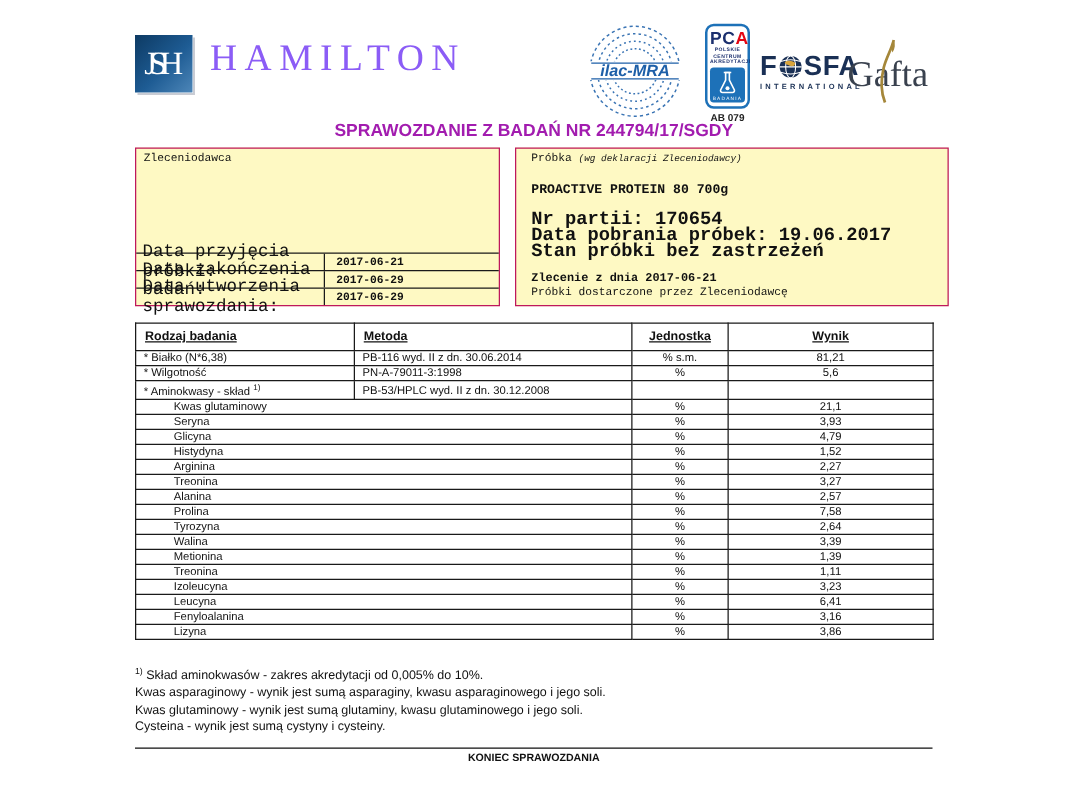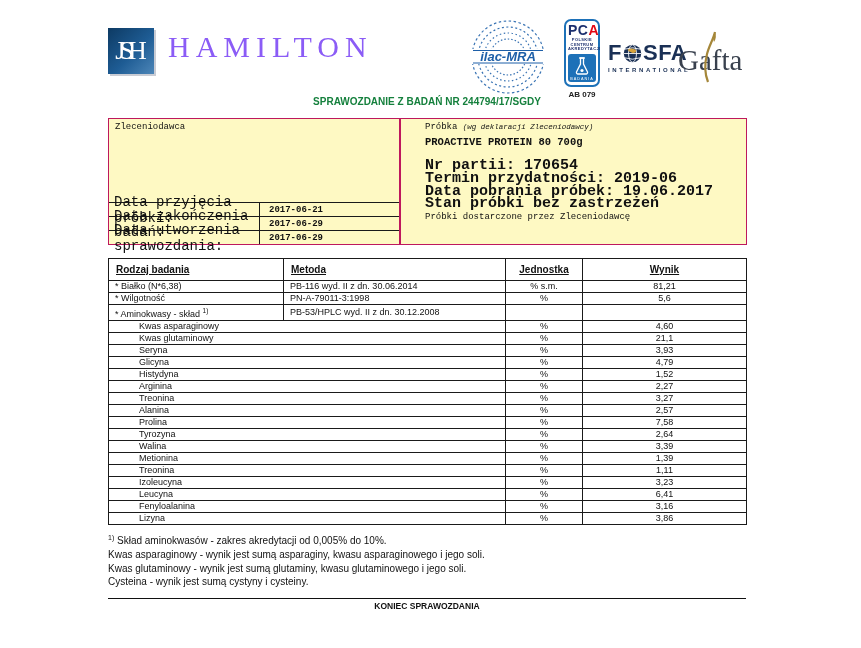--- a/index.html
+++ b/index.html
@@ -31,35 +31,35 @@
   .fosfa-row svg{margin:0 1px;}
   .fosfa-sub{font-size:6px;font-weight:bold;letter-spacing:2.6px;margin-top:1px;text-align:left;}
 
   .logo-gafta{position:absolute;left:678px;top:30px;width:62px;height:56px;}
   .gafta-word{position:absolute;left:0;top:14px;font-family:"Liberation Serif",serif;
               font-size:29px;color:#39414e;}
   .gafta-stalk{position:absolute;left:0;top:0;}
 
   
   .report-title{position:absolute;left:108px;top:96px;width:638px;text-align:center;
-                font-weight:bold;font-size:10px;color:#15803d;}
+                font-weight:bold;font-size:14px;color:#a21caf;}
 
   
   .box{position:absolute;border:1px solid #be185d;box-sizing:border-box;background:#fef9c3;font-family:Liberation Mono, monospace;}
   .box-client{left:108px;top:118px;width:292px;height:127px;}
   .client-label{padding:3px 6px;font-size:9px;}
   .client-dates{position:absolute;left:0;right:0;bottom:0;}
   .date-row{display:flex;border-top:1px solid #1a1a1a;height:13px;align-items:center;}
   .date-row .lbl{width:140px;padding:0 5px;font-size:14px;flex:none;}
   .date-row .val{border-left:1px solid #1a1a1a;align-self:stretch;display:flex;align-items:center;
                  padding:0 9px;font-weight:bold;font-size:9px;flex:1;}
-  .box-sample{left:400px;top:118px;width:347px;height:127px;padding:3px 24px;font-size:9px;}
+  .box-sample{left:412px;top:118px;width:347px;height:127px;padding:3px 12px;font-size:9px;}
   .sample-head{font-size:9px;}
   .sample-head .note{font-style:italic;font-size:7.5px;}
-  .sample-product{font-weight:bold;font-size:10.5px;margin-top:4px;}
+  .sample-product{font-weight:bold;font-size:10.5px;margin-top:14px;}
   .sample-block{margin-top:12px;font-weight:bold;font-size:15px;line-height:12.8px;}
   .sample-order{margin-top:9px;font-weight:bold;font-size:9.5px;}
   .sample-delivery{font-size:9px;margin-top:1px;}
 
   
   .results{position:absolute;left:108px;top:258px;width:638px;border-collapse:collapse;
            table-layout:fixed;border:1.5px solid #111;}
   .results th,.results td{border:1px solid #1a1a1a;overflow:hidden;white-space:nowrap;}
   .results th{font-size:10px;height:21px;padding:0 7px;text-align:left;text-decoration:underline;}
   .results th.center,.results td.center{text-align:center;}
@@ -169,24 +169,24 @@
   </div>
 
   <div class="box box-sample">
     <div class="sample-head">
       <span>Próbka</span>
       <span class="note">(wg deklaracji Zleceniodawcy)</span>
     </div>
     <div class="sample-product">PROACTIVE PROTEIN 80 700g</div>
     <div class="sample-block">
       <div>Nr partii: 170654</div>
-      <div>Termin przydatności: 2019-06</div>
       <div>Data pobrania próbek: 19.06.2017</div>
       <div>Stan próbki bez zastrzeżeń</div>
     </div>
+    <div class="sample-order">Zlecenie z dnia 2017-06-21</div>
     <div class="sample-delivery">Próbki dostarczone przez Zleceniodawcę</div>
   </div>
 
   <table class="results">
     <colgroup>
         <col style="width:175px">
         <col style="width:222px">
         <col style="width:77px">
         <col style="width:164px">
       </colgroup>
@@ -211,25 +211,20 @@
           <td class="center">%</td>
           <td class="center">5,6</td>
         </tr>
         <tr>
           <td>* Aminokwasy - skład <sup>1)</sup></td>
           <td>PB-53/HPLC wyd. II z dn. 30.12.2008</td>
           <td class="center"></td>
           <td class="center"></td>
         </tr>
         <tr>
-          <td class="indent" colspan="2">Kwas asparaginowy</td>
-          <td class="center">%</td>
-          <td class="center">4,60</td>
-        </tr>
-        <tr>
           <td class="indent" colspan="2">Kwas glutaminowy</td>
           <td class="center">%</td>
           <td class="center">21,1</td>
         </tr>
         <tr>
           <td class="indent" colspan="2">Seryna</td>
           <td class="center">%</td>
           <td class="center">3,93</td>
         </tr>
         <tr>

